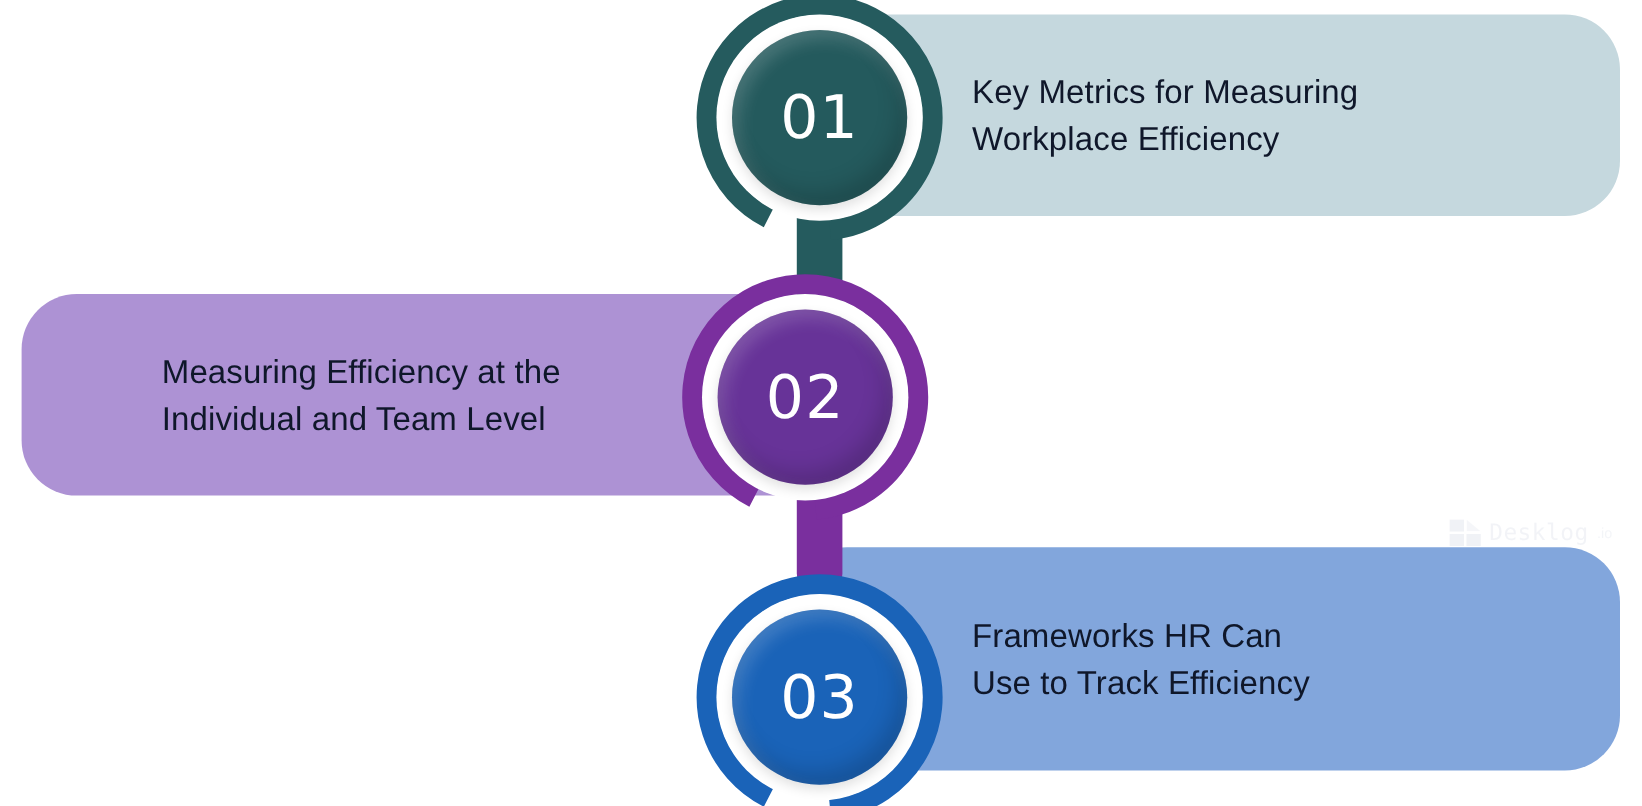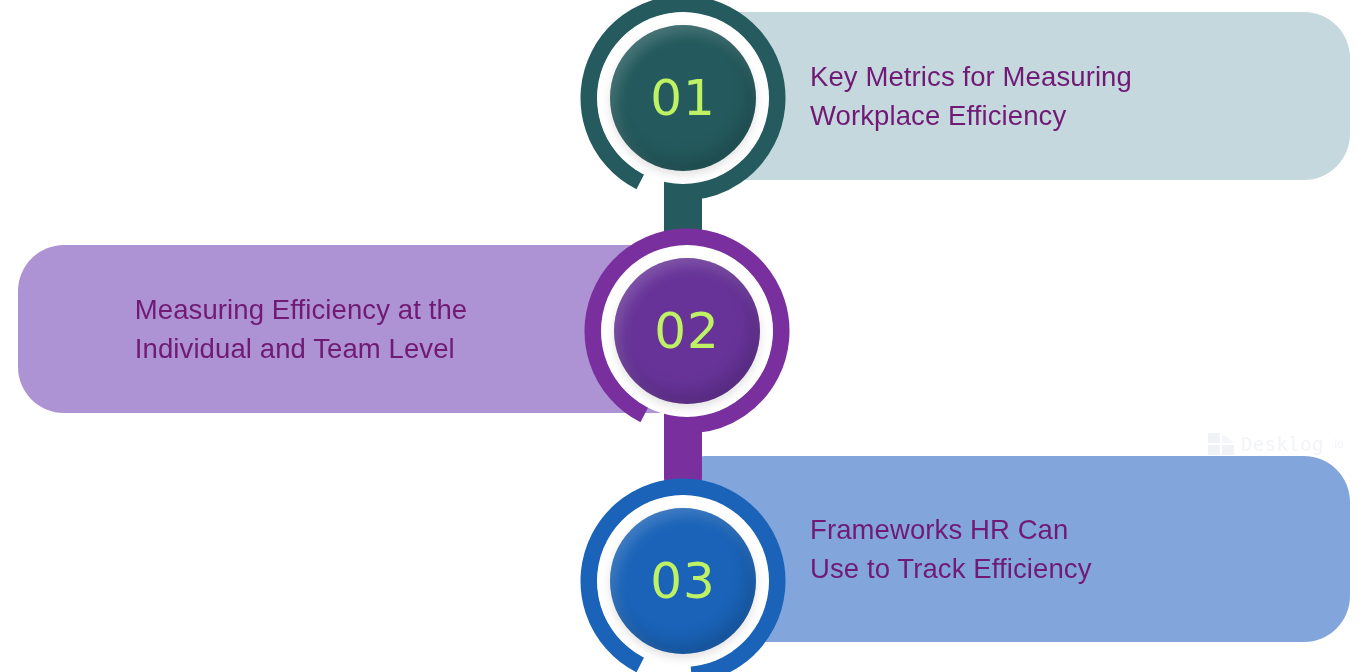--- a/index.html
+++ b/index.html
@@ -26,21 +26,21 @@
   .banner {
     position: absolute;
     border-radius: 46px;
     display: flex;
     align-items: center;
     box-sizing: border-box;
   }
   .banner-text {
     font-size: 27.5px;
     line-height: 39px;
-    color: #701a75;
+    color: #0f172a;
     white-space: pre-line;
     letter-spacing: 0.1px;
   }
 
   
   .banner-1 {
     left: 660px;
     top: 12px;
     width: 690px;
     height: 168px;
@@ -87,21 +87,21 @@
   .stem-2 { top: 352px;  height: 140px; background: #7a2f9e; }
 
   
   .node {
     position: absolute;
     width: 206px;
     height: 206px;
     z-index: 4;
   }
   .node-1 { left: 580px; top: -5px;  }
-  .node-2 { left: 584px; top: 228px; }
+  .node-2 { left: 568px; top: 228px; }
   .node-3 { left: 580px; top: 478px; }
 
   
   .node svg.ring {
     position: absolute;
     inset: 0;
     width: 206px;
     height: 206px;
     overflow: visible;
   }
@@ -130,21 +130,21 @@
     height: 146px;
     border-radius: 50%;
     display: flex;
     align-items: center;
     justify-content: center;
     box-shadow: inset -6px -10px 18px rgba(0,0,0,0.17),
                 inset 5px 7px 14px rgba(255,255,255,0.18),
                 0 4px 10px rgba(0,0,0,0.12);
   }
   .disc-number {
-    color: #bef264;
+    color: #ffffff;
     font-size: 50px;
     line-height: 1;
     font-weight: 400;
     letter-spacing: 1px;
     font-family: "DejaVu Sans", "Liberation Sans", sans-serif;
   }
 
   .disc-1 { background: #245a5d; }
   .disc-2 { background: #673398; }
   .disc-3 { background: #1a63b8; }

